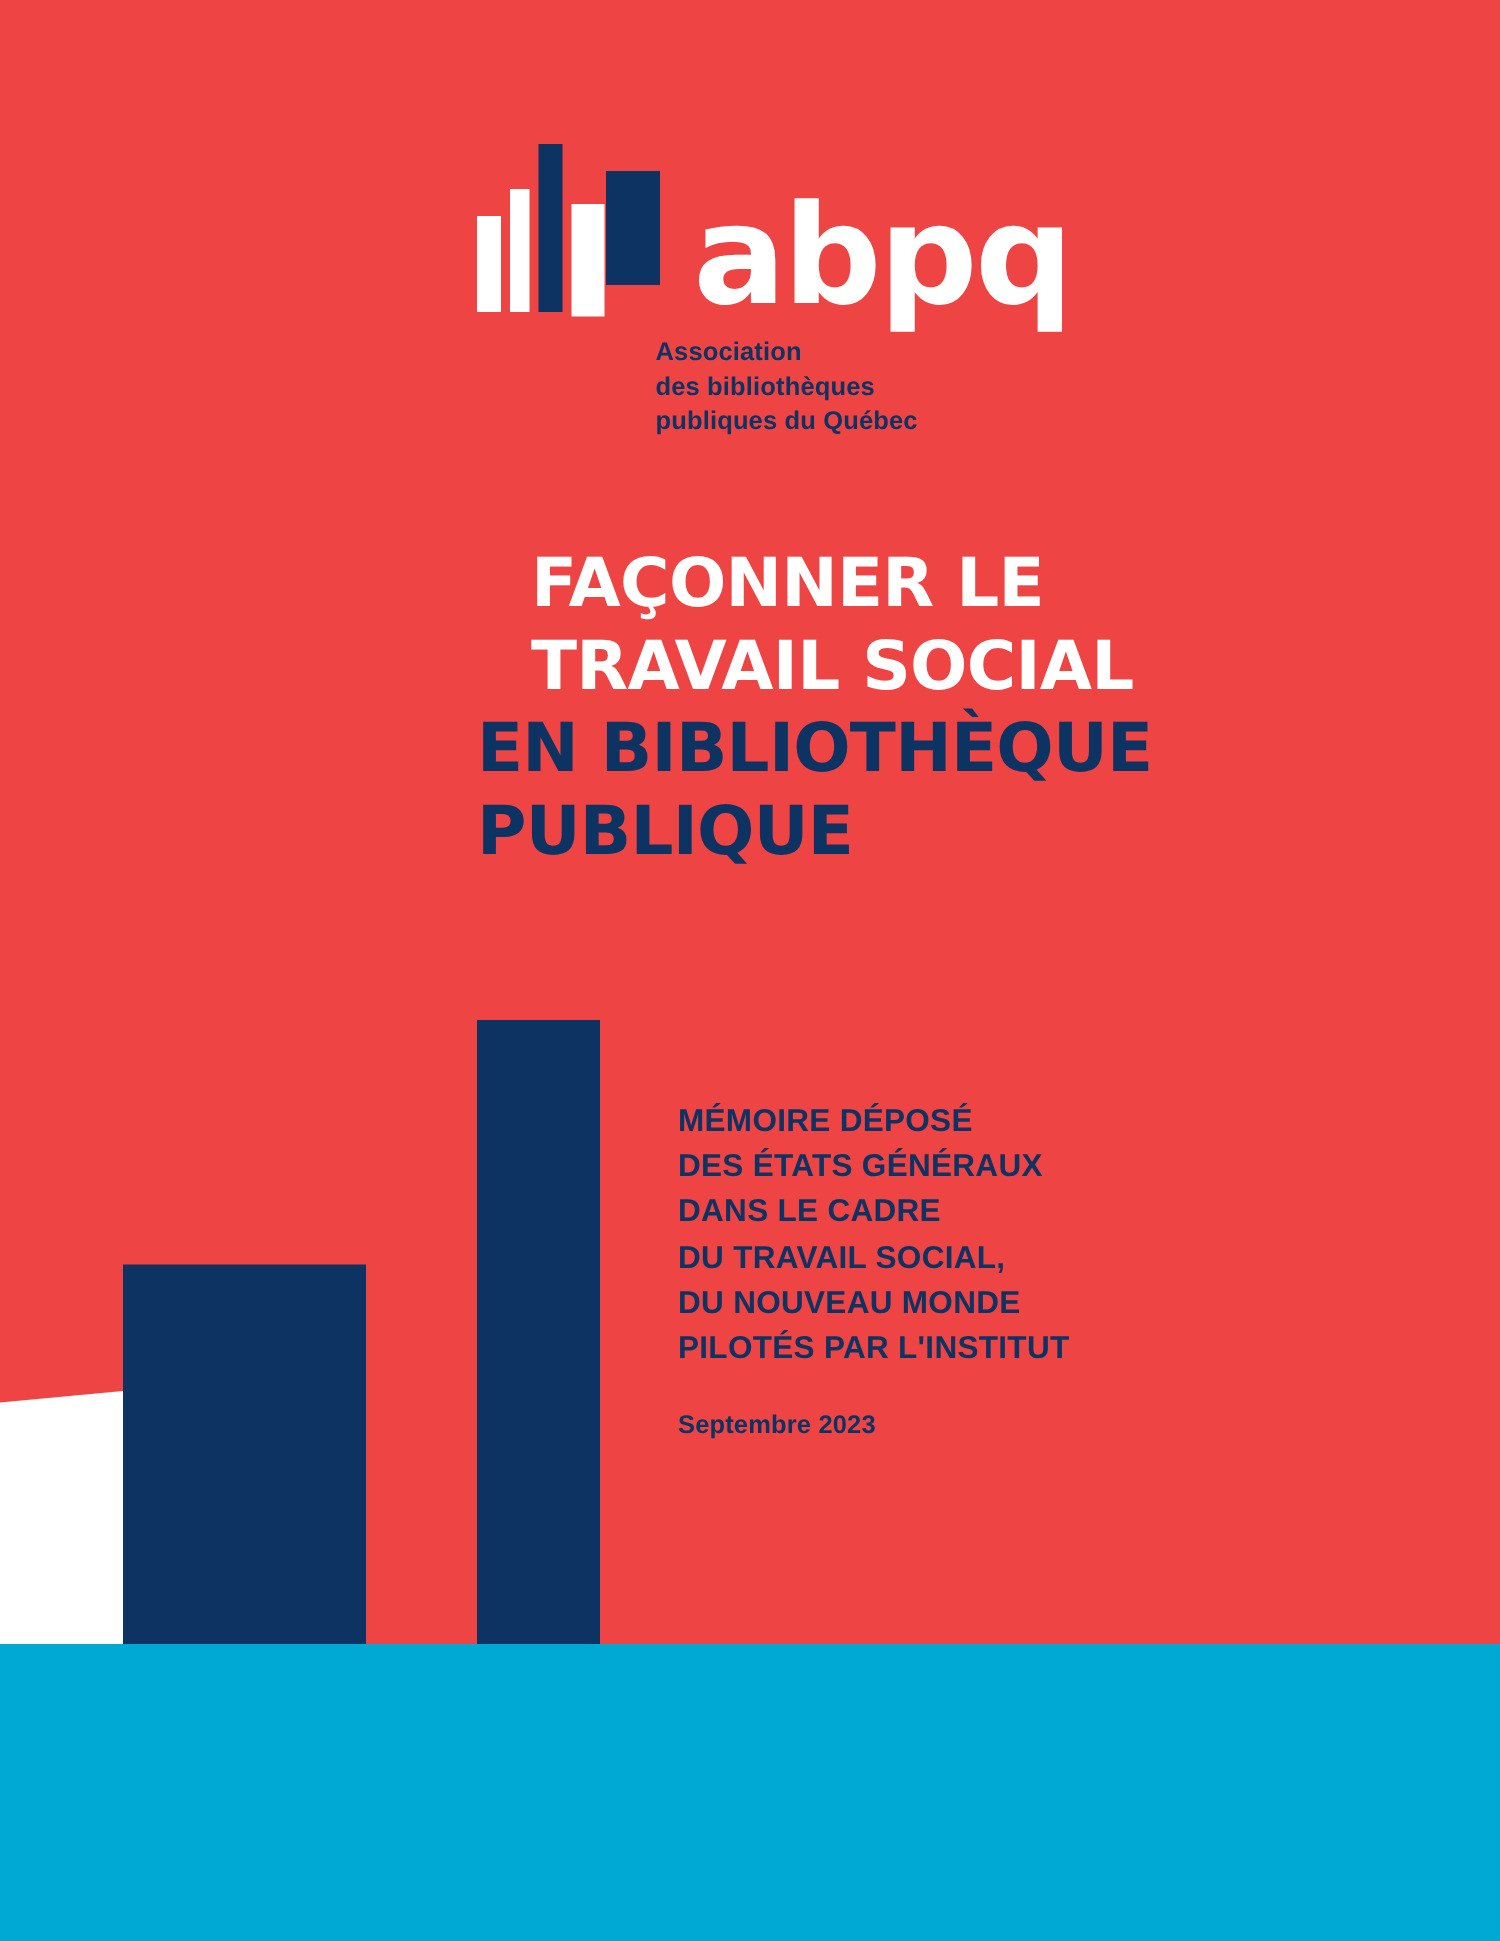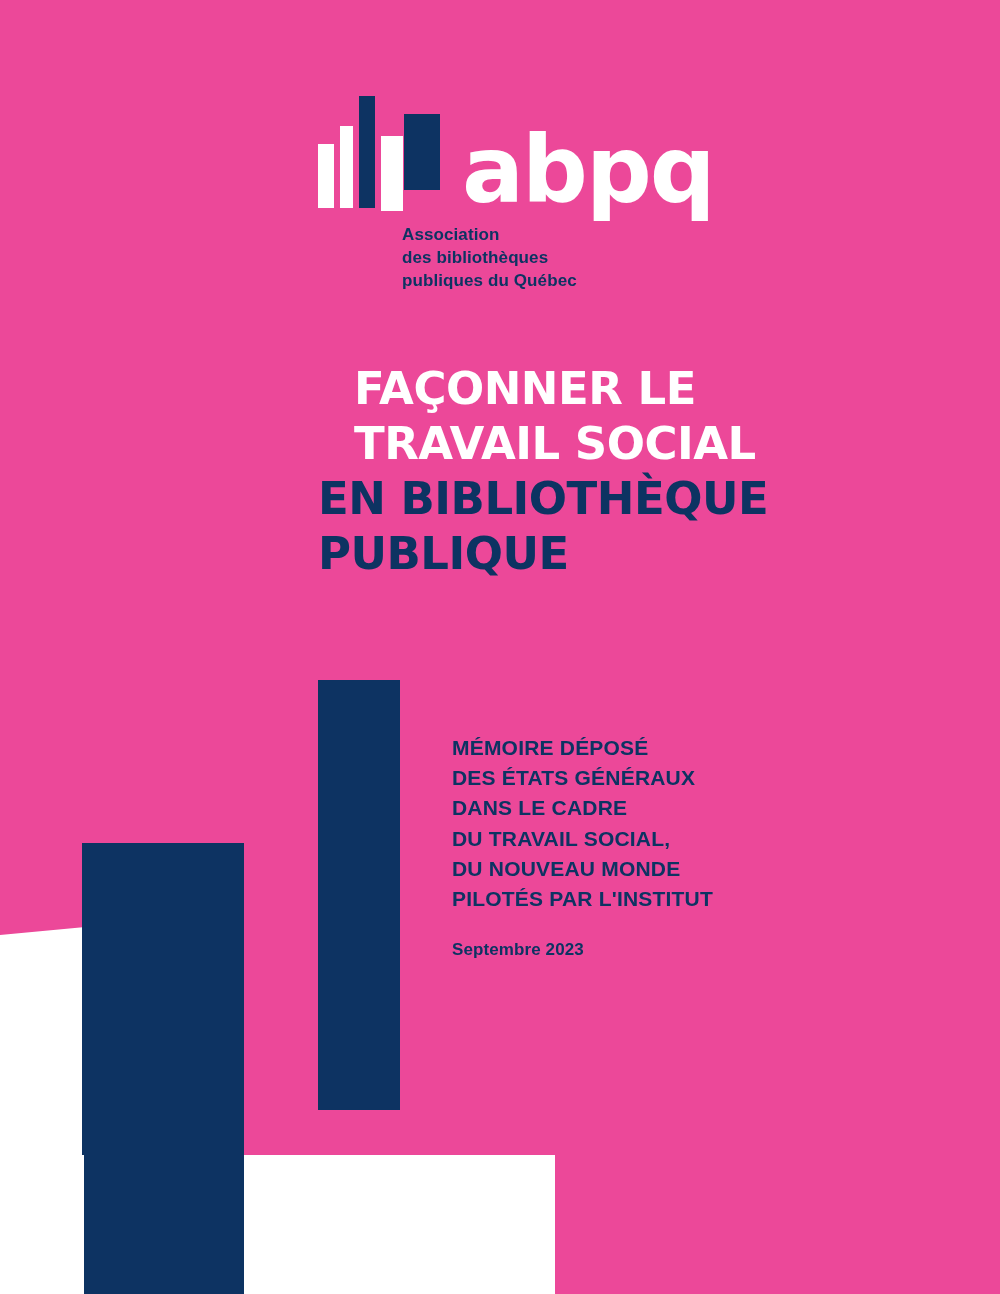--- a/index.html
+++ b/index.html
@@ -9,22 +9,22 @@
   body {
     width: 1000px;
     height: 1294px;
     font-family: "Liberation Sans", sans-serif;
     background: #00a9d4;
     overflow: hidden;
   }
   .cover {
     position: relative;
     width: 1000px;
-    height: 1294px;
-    background: #ec4899;
+    height: 1096px;
+    background: #ef4444;
     overflow: hidden;
   }
 
   
   .bg-white-wedge {
     position: absolute;
     left: 0;
     top: 920px;
     width: 560px;
     height: 380px;
@@ -113,21 +113,21 @@
   .logo-word {
     font-size: 92px;
     line-height: 0.82;
     font-weight: bold;
     color: #ffffff;
     letter-spacing: -2px;
     font-family: "DejaVu Sans", sans-serif;
   }
   .logo-sub {
     margin-top: 16px;
-    margin-left: 84px;
+    margin-left: 119px;
     color: #0d3362;
     font-size: 17px;
     font-weight: bold;
     line-height: 1.35;
     letter-spacing: 0.1px;
   }
 
   
   .title-block {
     position: absolute;

